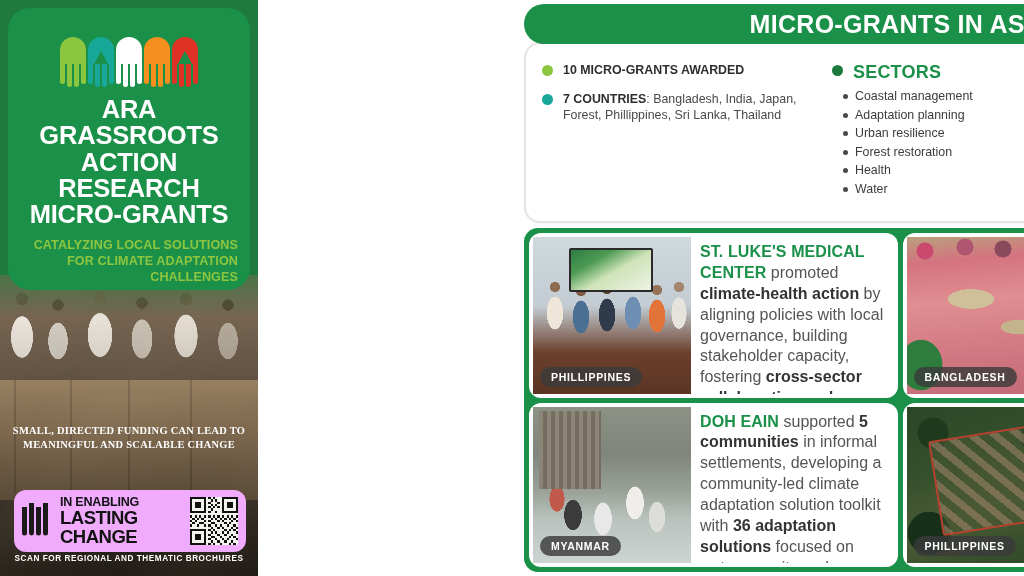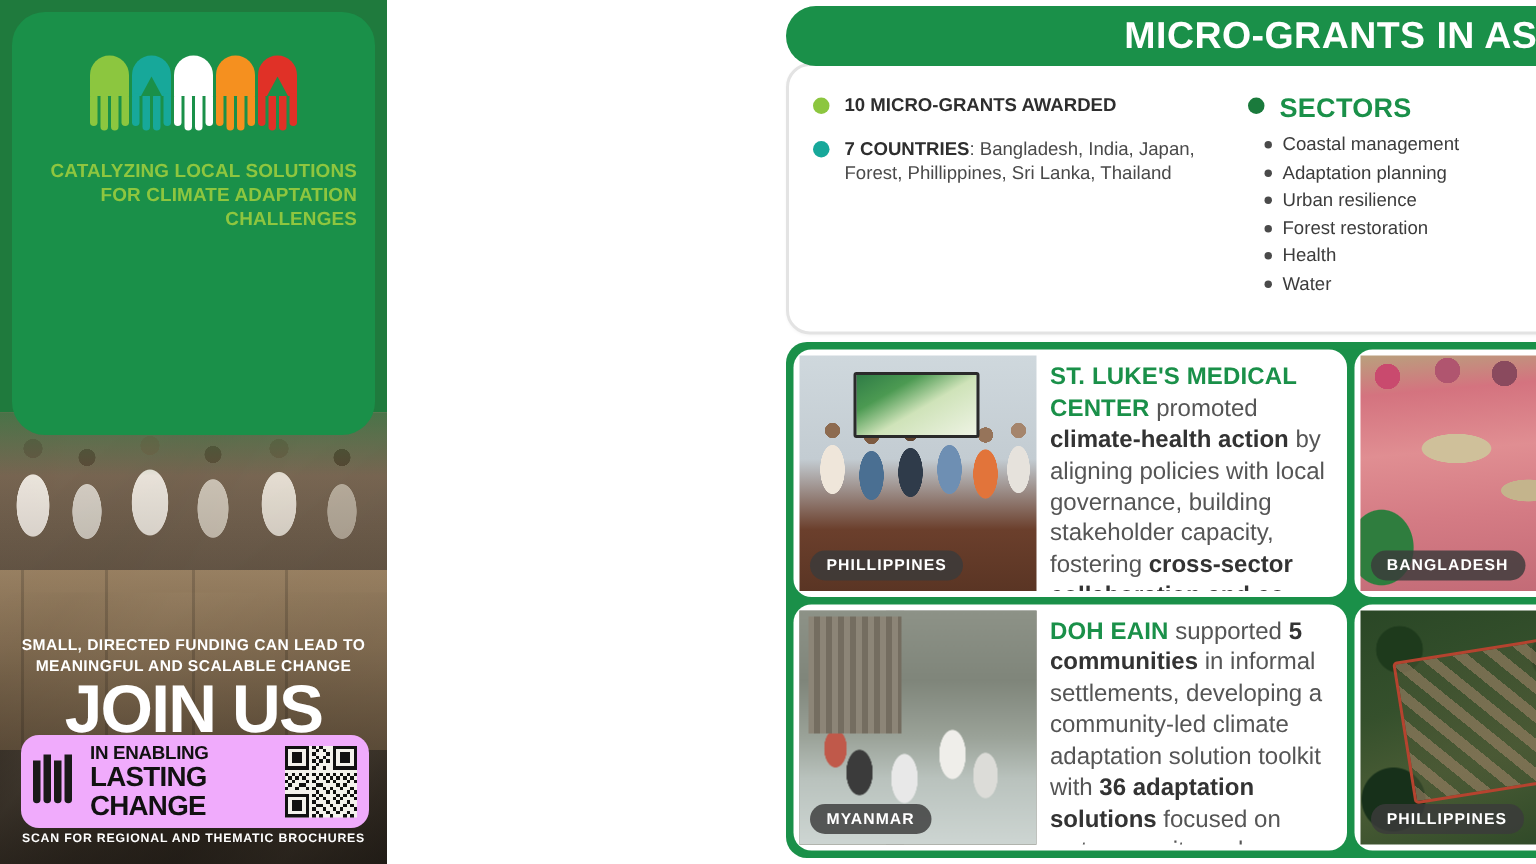--- a/index.html
+++ b/index.html
@@ -72,20 +72,21 @@
   .brand-sub {
     color:#8ec63f; font-weight:bold; font-size:12.6px; line-height:1.26;
     text-align:right; margin-top:11px; width:218px; letter-spacing:.1px;
   }
 
   .tagline {
     position:absolute; left:0; top:424px; width:258px;
     text-align:center; color:#ffffff; font-weight:bold;
     font-size:10.4px; line-height:1.32; letter-spacing:.3px; z-index:4;
     padding:0 10px;
+    font-family:Liberation Serif, serif;
   }
   .joinus {
     position:absolute; left:0; top:450px; width:258px; text-align:center;
     color:#ffffff; font-weight:bold; font-size:45px; letter-spacing:-1.2px;
     line-height:1; z-index:4; font-stretch:condensed;
   }
   .lasting-badge {
     position:absolute; left:14px; top:490px; width:232px; height:62px;
     background:#f0abfc; border-radius:12px; z-index:5;
     display:flex; align-items:center; padding:5px 8px 5px 6px; gap:6px;
@@ -278,25 +279,25 @@
           <g>
             <path d="M116 24 a13 13 0 0 1 26 0 v14 h-26 z" fill="#e03127"></path>
             <rect x="116" y="36" width="5" height="22" rx="2.5" fill="#e03127"></rect>
             <rect x="123" y="36" width="5" height="25" rx="2.5" fill="#e03127"></rect>
             <rect x="130" y="36" width="5" height="25" rx="2.5" fill="#e03127"></rect>
             <rect x="137" y="36" width="5" height="22" rx="2.5" fill="#e03127"></rect>
             <path d="M122 38 l7 -13 l7 13 z" fill="#1a9049"></path>
           </g>
         </svg>
       </div>
+      <div class="brand-title">ARA GRASSROOTS ACTION RESEARCH MICRO-GRANTS</div>
       <div class="brand-sub">CATALYZING LOCAL SOLUTIONS FOR CLIMATE ADAPTATION CHALLENGES</div>
     </div>
 
     <div class="tagline">SMALL, DIRECTED FUNDING CAN LEAD TO MEANINGFUL AND SCALABLE CHANGE</div>
-    <div class="joinus">JOIN US</div>
 
     <div class="lasting-badge">
       <div class="badge-mark">
         <svg viewBox="0 0 34 40" width="34" height="40">
           <path d="M2 6 h5 v26 a2.5 2.5 0 0 1 -5 0 z" fill="#1a1a1a"></path>
           <path d="M9 2 h5 v30 a2.5 2.5 0 0 1 -5 0 z" fill="#1a1a1a"></path>
           <path d="M16 6 h5 v26 a2.5 2.5 0 0 1 -5 0 z" fill="#1a1a1a"></path>
           <path d="M23 2 h5 v30 a2.5 2.5 0 0 1 -5 0 z" fill="#1a1a1a"></path>
         </svg>
       </div>

